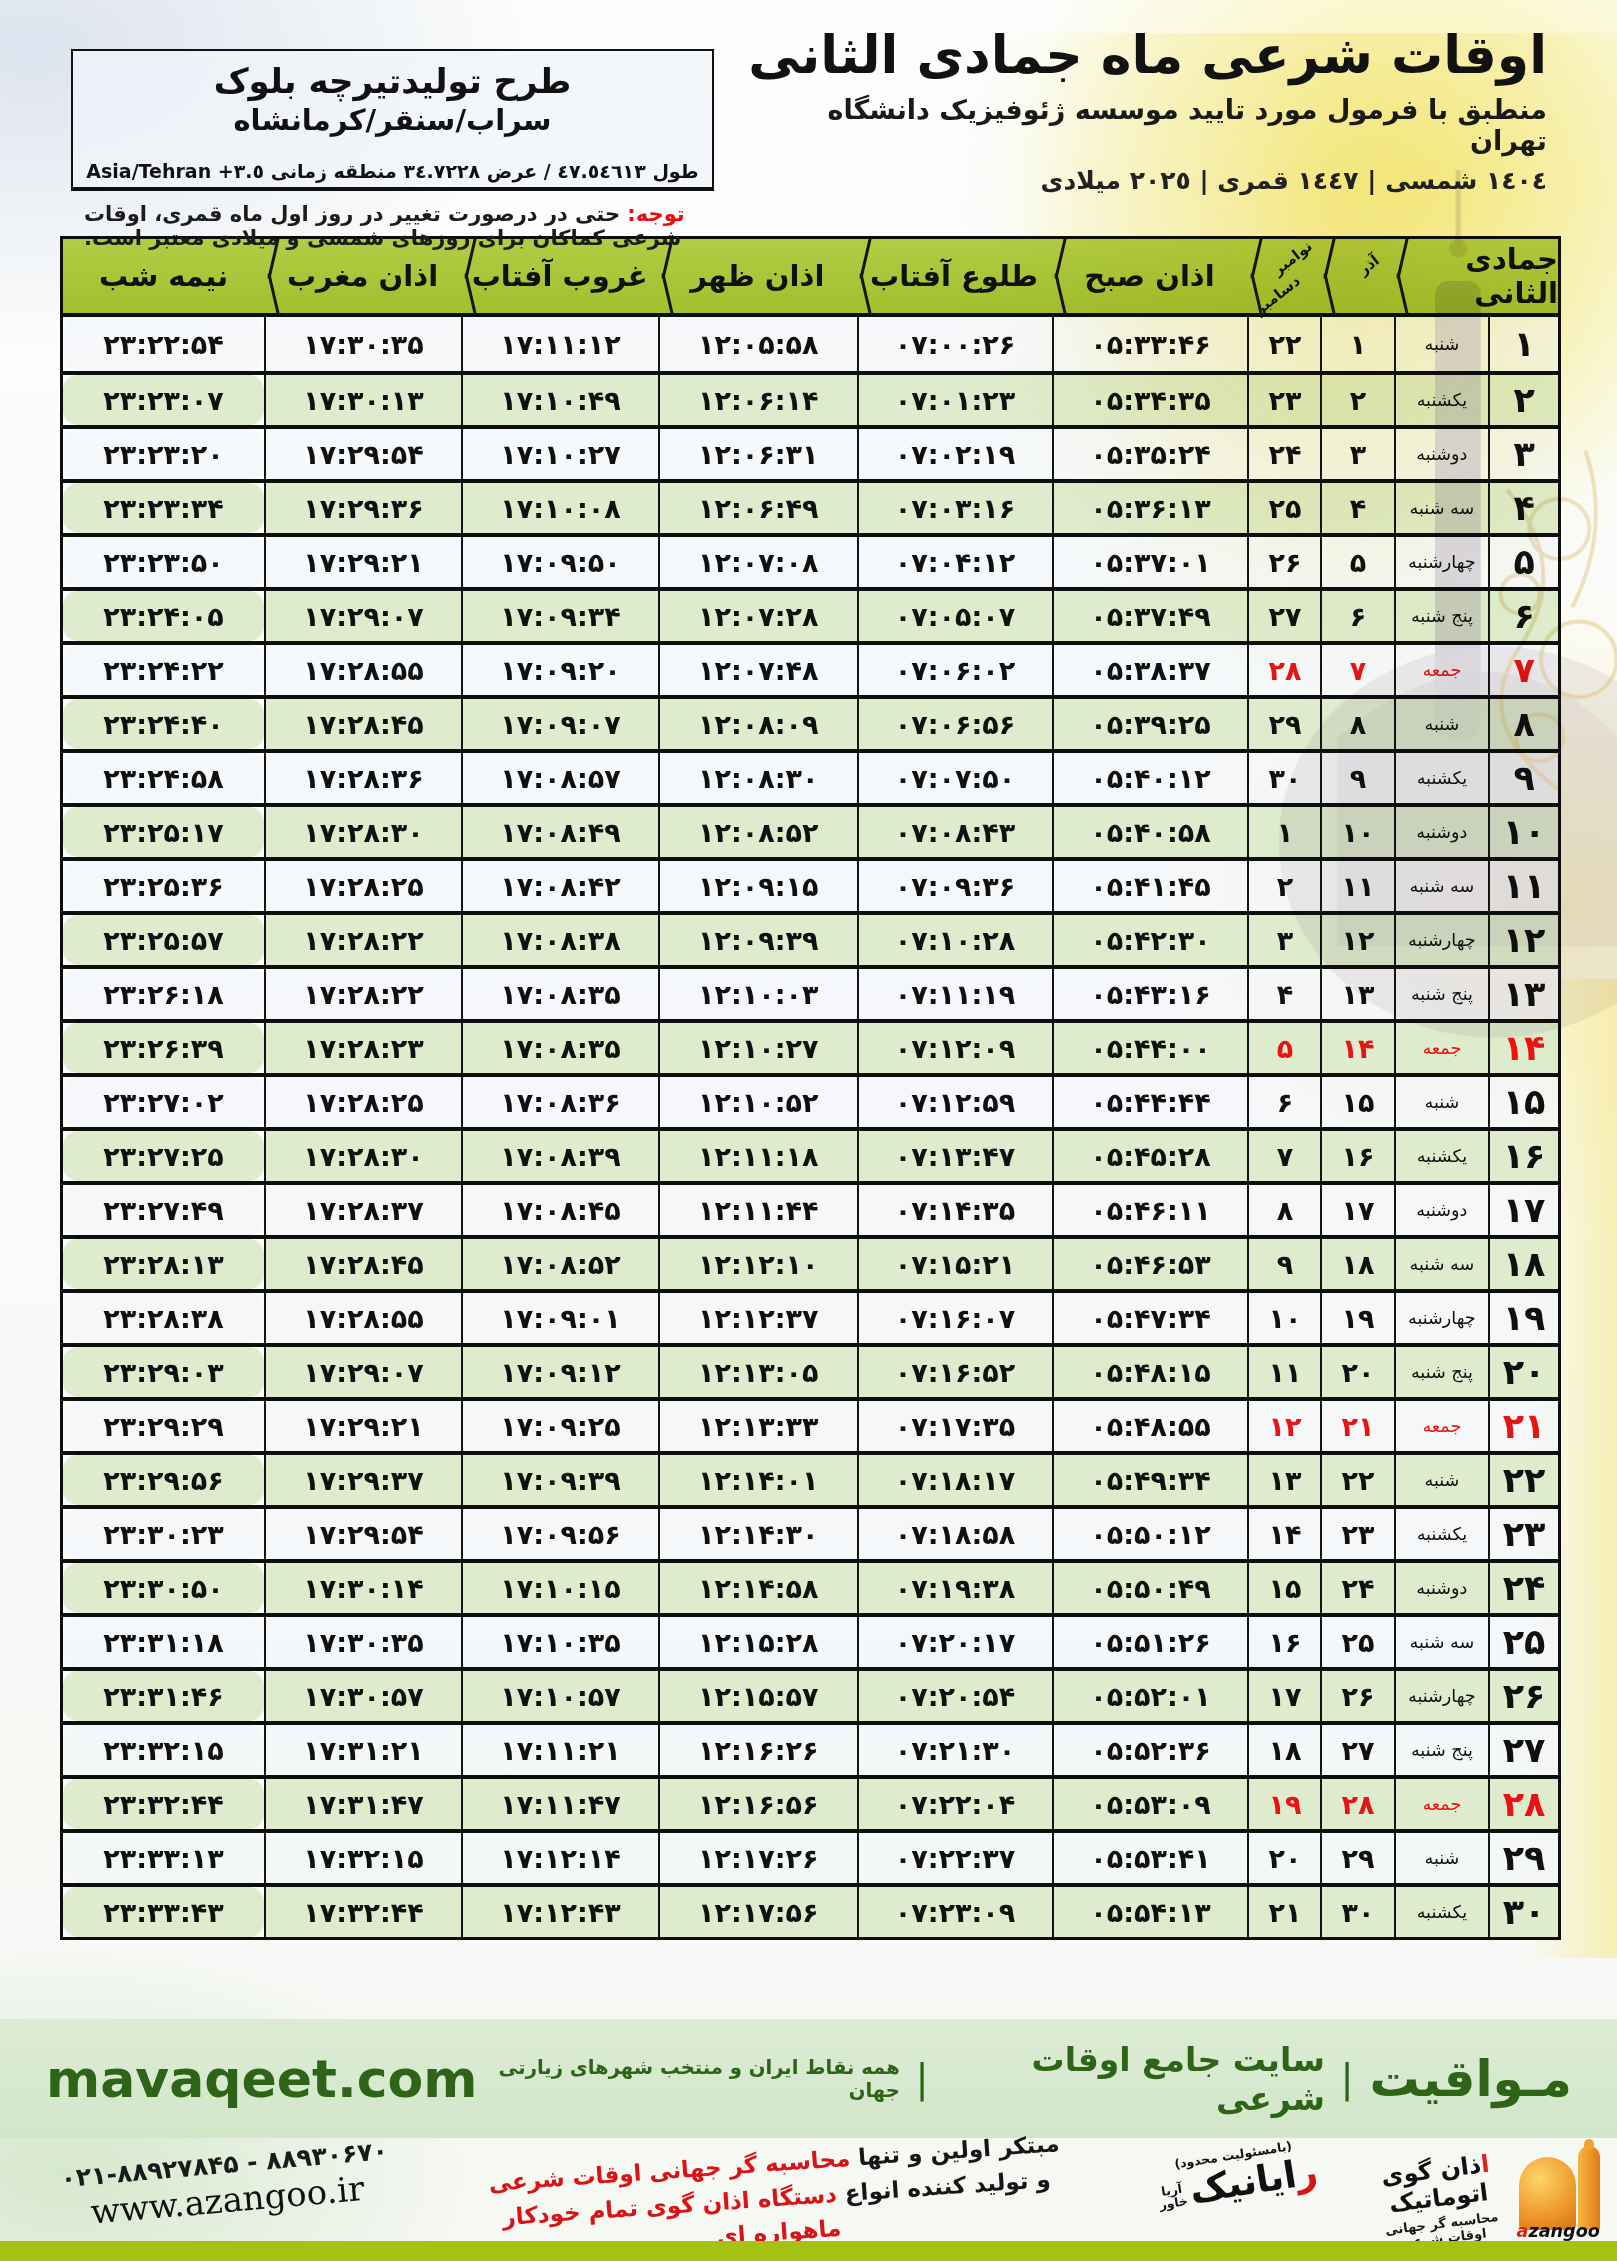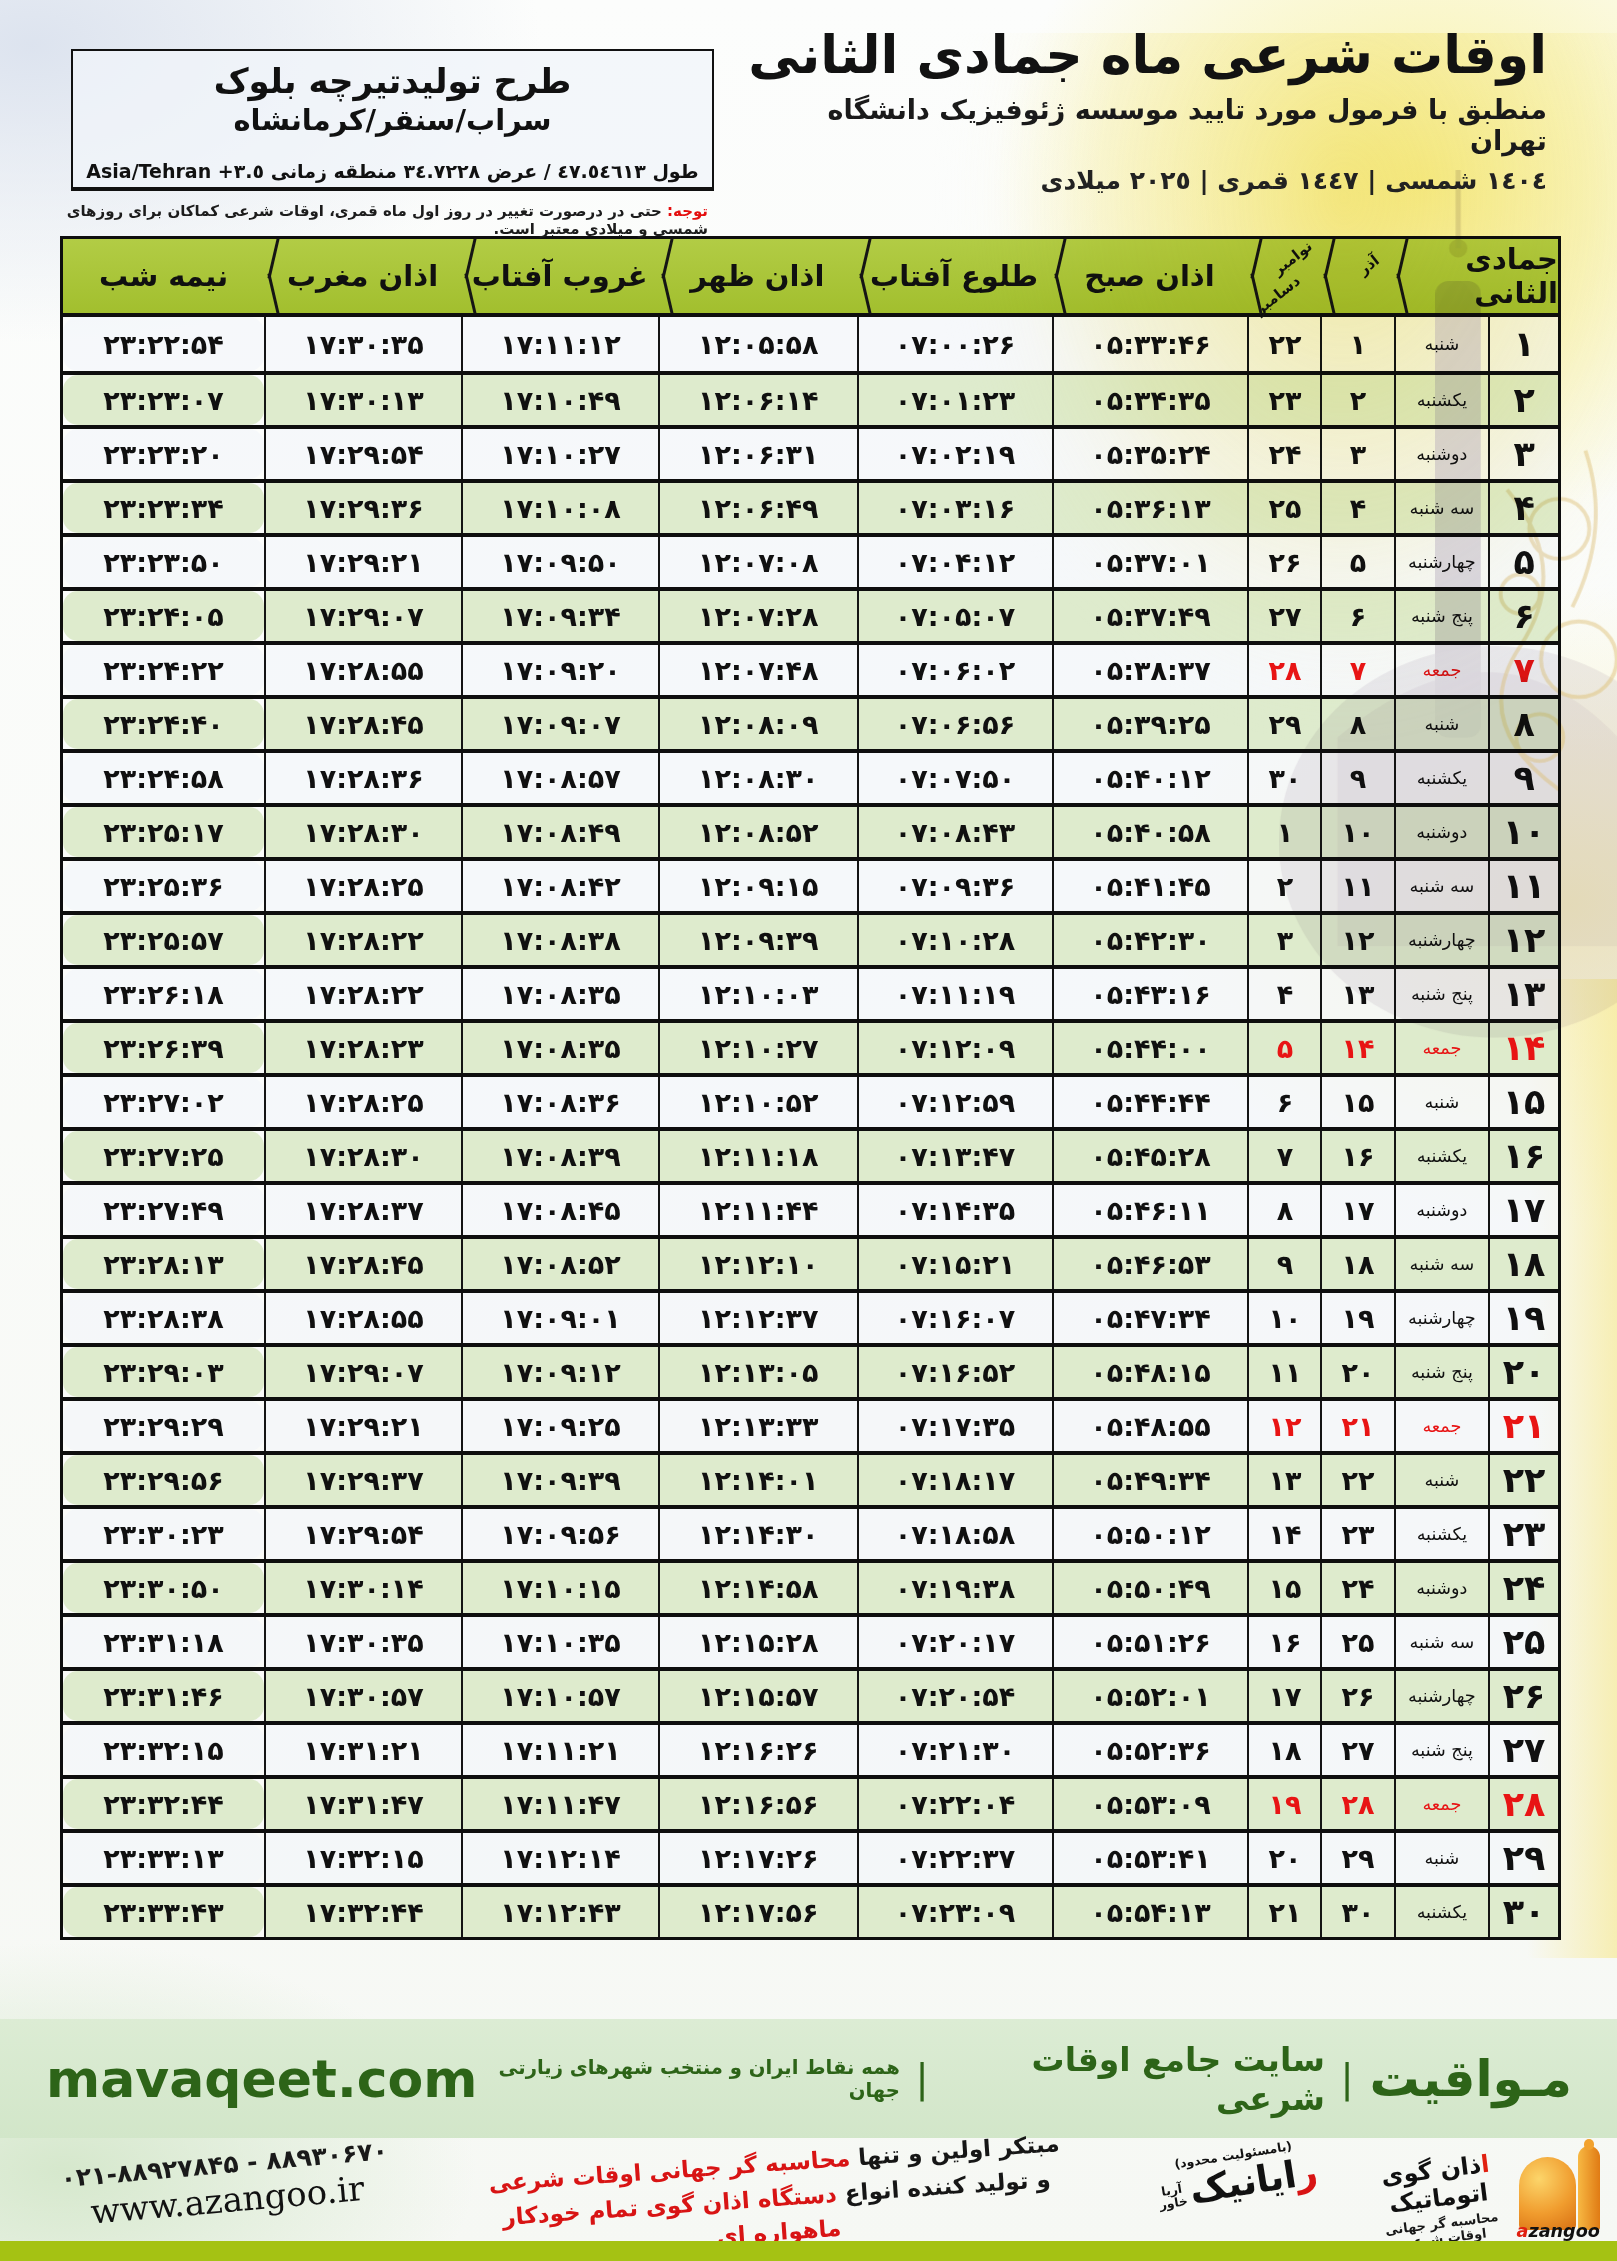--- a/index.html
+++ b/index.html
@@ -37,22 +37,22 @@
   .title-block .years   { font-size: 25px; font-weight: 700; color: #222; margin-top: 10.4px; }
   .org-box {
     position: absolute; left: 9px; top: 23.5px; width: 643px; height: 142px;
     border: 2.6px solid #111; border-bottom-width: 4.6px;
     background: rgba(240,244,250,0.75);
     text-align: center; direction: rtl; padding-top: 10.4px;
   }
   .org-box .l1 { font-size: 34px; font-weight: 700; color:#111; }
   .org-box .l2 { font-size: 29px; font-weight: 600; color:#111; margin-top: 2.6px; }
   .org-box .l3 { font-size: 19px; font-weight: 700; color:#111; margin-top: 23px; }
-  .note { position: absolute; left: 0; top: 177px; width: 646px; direction: rtl; text-align: right;
-          font-size: 15px; color: #1c1c1c; font-weight: 600; }
+  .note { position: absolute; left: 22px; top: 177px; width: 646px; direction: rtl; text-align: left;
+          font-size: 21px; color: #1c1c1c; font-weight: 600; }
   .note .note-label { color: #e40e0e; font-weight: 700; }
 
   
   .ptable {
     position: absolute; left: 60px; top: 236px; width: 1501px; z-index: 4;
     border: 3.3px solid #0e0e0e; background: rgba(255,255,255,0.25);
   }
   .thead {
     display: grid; height: 78px;
     grid-template-columns: 308fr 302fr 302fr 304fr 299fr 300fr 112fr 112fr 252fr;

